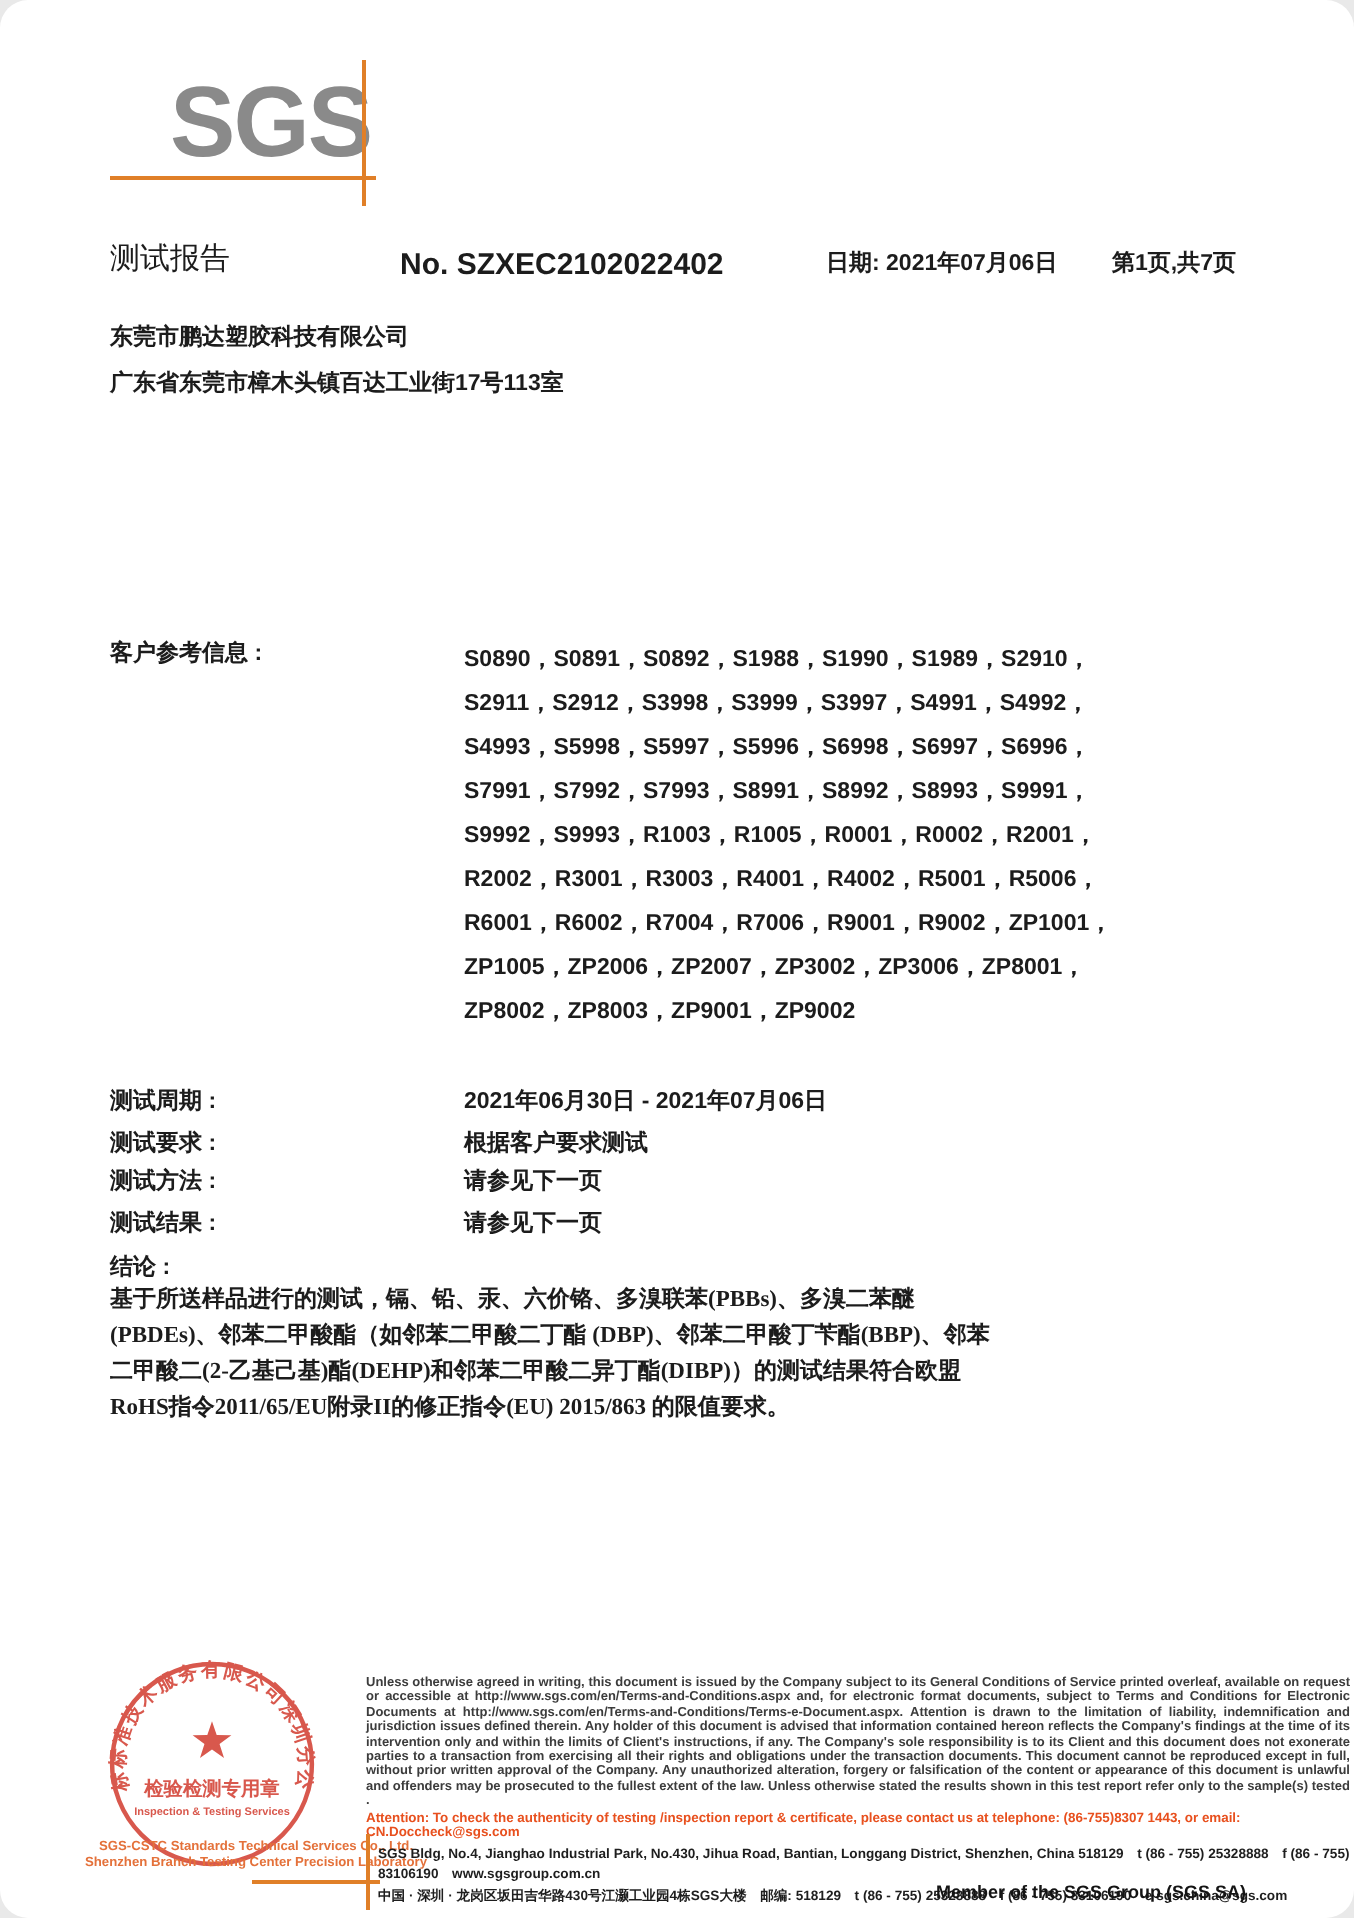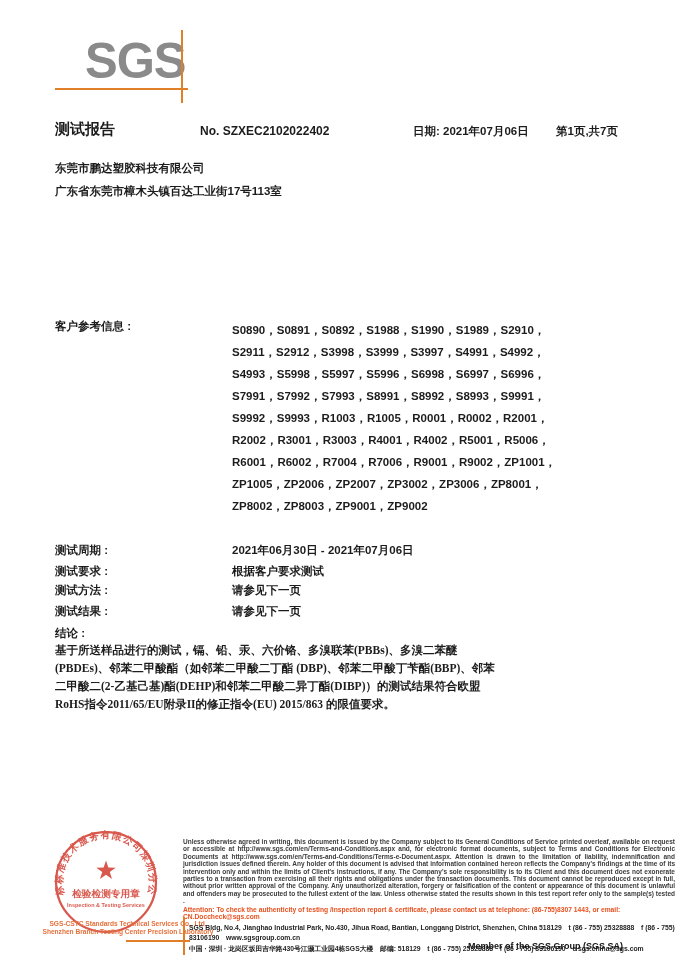--- a/index.html
+++ b/index.html
@@ -1,30 +1,30 @@
 <!DOCTYPE html>
 <html><head>
 <meta charset="utf-8">
 <style>
   html,body{margin:0;padding:0;background:#e9e9e9;}
   .page{
     position:relative;width:677px;height:959px;background:#ffffff;
     font-family:"Liberation Sans","DejaVu Sans",sans-serif;color:#1c1c1c;
-    margin:0 auto;overflow:hidden;
+    margin:0 auto;overflow:hidden;border-radius:14px;
   }
   
   .logo-text{
     position:absolute;left:84px;top:36px;font-size:50px;font-weight:700;
     color:#8a8a8a;letter-spacing:-1px;line-height:1;transform:scaleX(.98);
   }
   .logo-hline{position:absolute;left:55px;top:88px;width:133px;height:2px;background:#e07f28;}
   .logo-vline{position:absolute;left:181px;top:30px;width:2px;height:73px;background:#e07f28;}
   
-  .report-title{position:absolute;left:55px;top:120px;font-size:15px;font-weight:700;}
-  .report-no{position:absolute;left:200px;top:124px;font-size:12px;font-weight:600;}
+  .report-title{position:absolute;left:55px;top:120px;font-size:15px;font-weight:400;}
+  .report-no{position:absolute;left:200px;top:124px;font-size:15px;font-weight:600;}
   .report-date{position:absolute;left:413px;top:124px;font-size:11.5px;font-weight:600;}
   .report-page{position:absolute;left:556px;top:124px;font-size:11.5px;font-weight:600;}
   
   .company{position:absolute;left:55px;top:161px;font-size:11.5px;font-weight:700;}
   .address{position:absolute;left:55px;top:184px;font-size:11.5px;font-weight:700;}
   .statement{position:absolute;left:55px;top:246px;font-size:11.5px;font-weight:700;}
   
   .row{position:absolute;left:55px;font-size:11.5px;font-weight:700;}
   .lab{display:inline-block;width:177px;vertical-align:top;}
   .val{display:inline-block;width:440px;vertical-align:top;}

